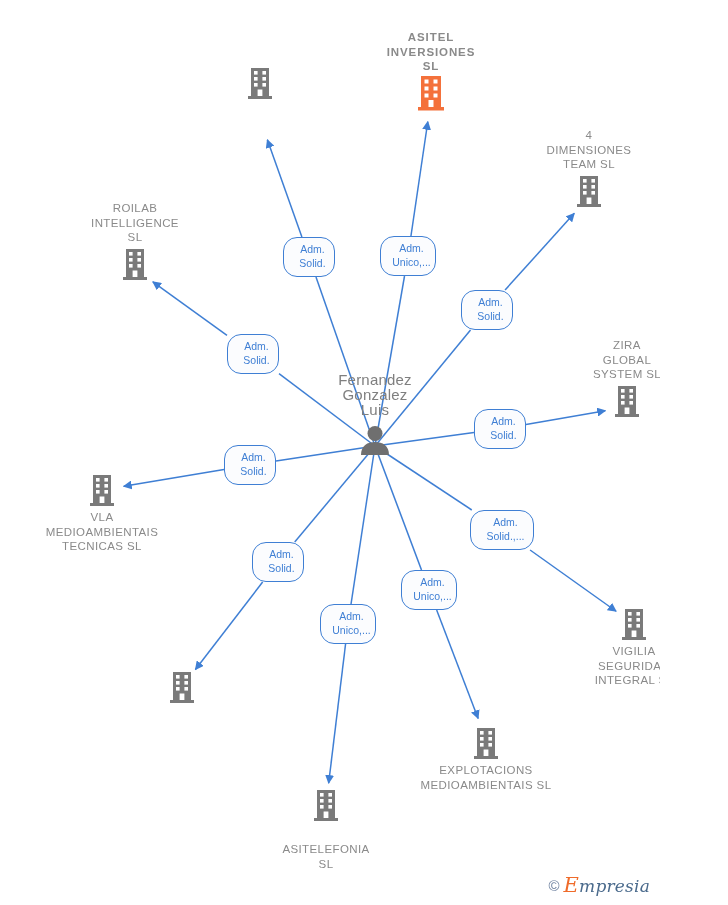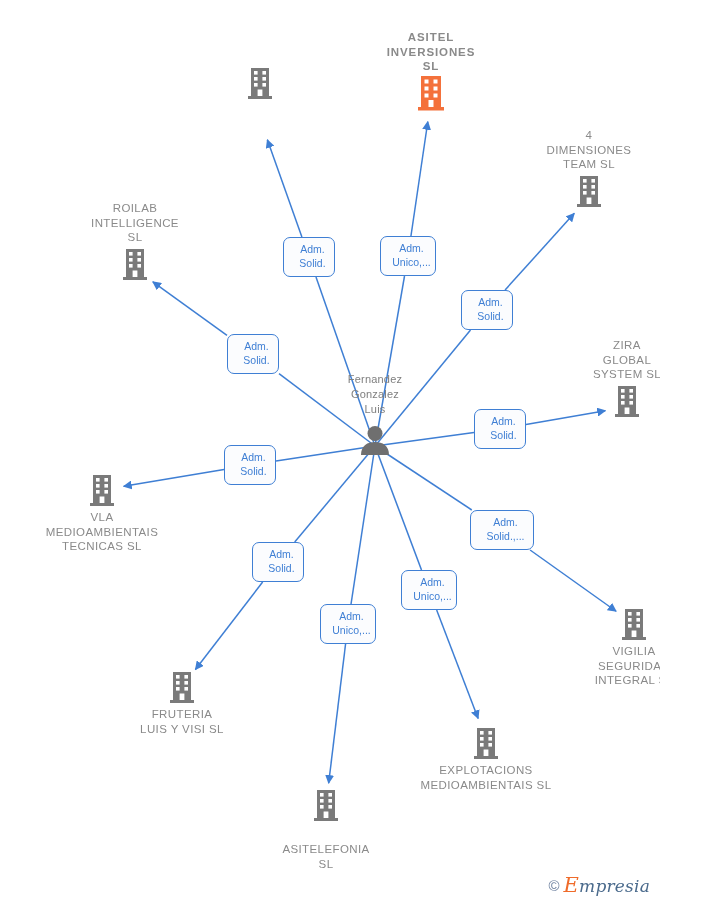--- a/index.html
+++ b/index.html
@@ -41,31 +41,31 @@
   }
   .node.root .label {
     color: #8a8a8a;
     font-weight: bold;
     letter-spacing: 0.9px;
   }
   .node .glyph {
     line-height: 0;
   }
   .node.person .label {
-    font-size: 11px;
+    font-size: 15px;
     line-height: 15px;
     letter-spacing: 0.2px;
     color: #7f7f7f;
   }
   .node .glyph svg { display: block; margin: 0 auto; }
 
   .edge-label {
     position: absolute;
     border: 1.4px solid #3f7fd4;
-    border-radius: 7px;
+    border-radius: 14px;
     background: #fbfcfe;
     color: #3f7fd4;
     font-size: 10.5px;
     line-height: 14px;
     text-align: center;
     padding: 4px 0 5px 7px;
     white-space: pre-line;
     cursor: pointer;
     box-sizing: border-box;
   }
@@ -290,22 +290,20 @@
       <rect x="8" y="5" width="3.6" height="3.6"></rect>
       <rect x="16.4" y="5" width="3.6" height="3.6"></rect>
       <rect x="8" y="11" width="3.6" height="3.6"></rect>
       <rect x="16.4" y="11" width="3.6" height="3.6"></rect>
       <rect x="8" y="17" width="3.6" height="3.6"></rect>
       <rect x="16.4" y="17" width="3.6" height="3.6"></rect>
       <rect x="11.6" y="23.5" width="4.8" height="6.5"></rect>
     </g>
   </svg>
         </div>
-        <div class="label" style="margin-top: 3px;">FRUTERIA
-LUIS Y VISI  SL</div>
       </div>
       <div class="node" style="left: 486px; top: 726px;">
         <div class="glyph">
   <svg width="28" height="34" viewBox="0 0 28 34">
     <rect x="5" y="2" width="18" height="28" fill="#7a7a7a"></rect>
     <rect x="2" y="30" width="24" height="3" fill="#7a7a7a"></rect>
     <g fill="#ffffff">
       <rect x="8" y="5" width="3.6" height="3.6"></rect>
       <rect x="16.4" y="5" width="3.6" height="3.6"></rect>
       <rect x="8" y="11" width="3.6" height="3.6"></rect>

